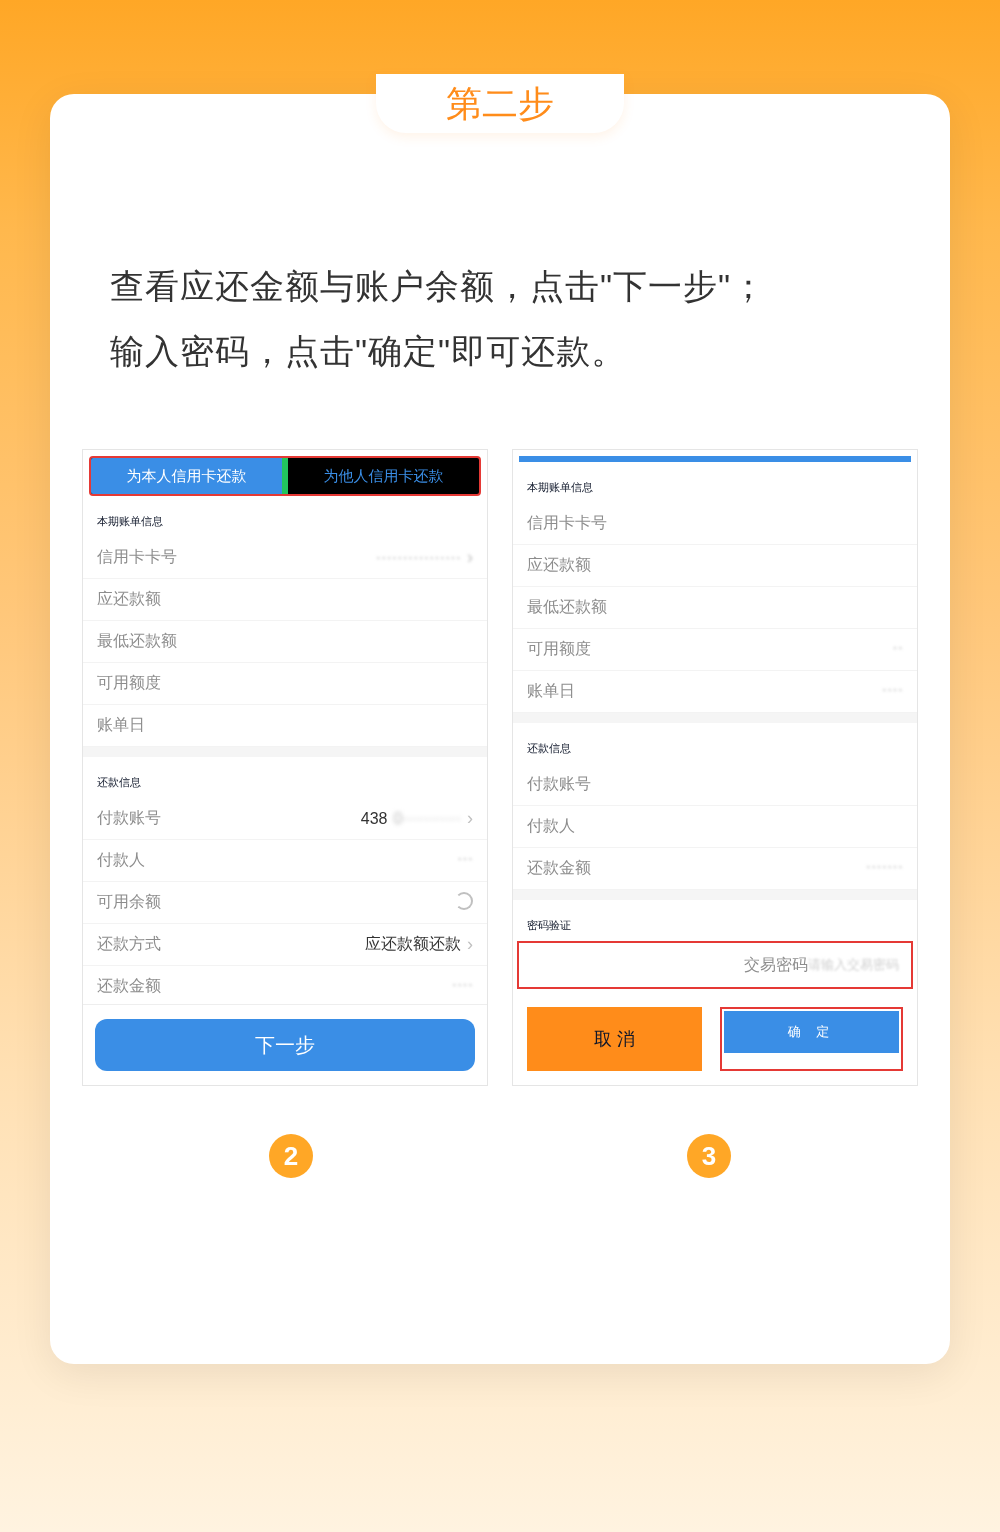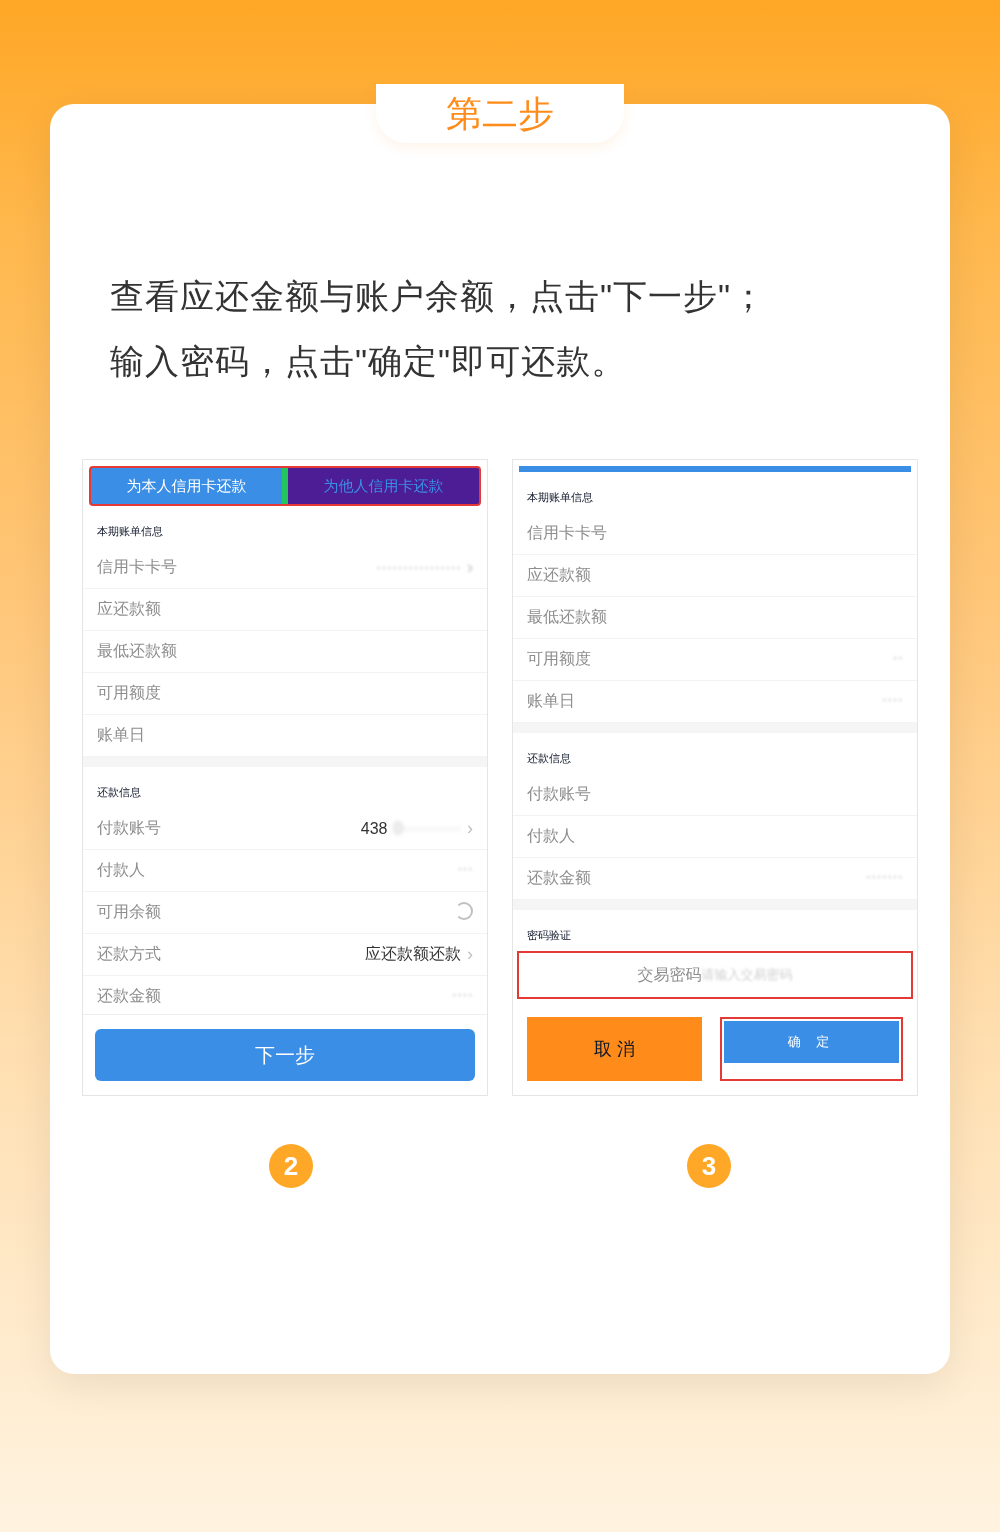--- a/index.html
+++ b/index.html
@@ -6,21 +6,21 @@
   body {
     width: 1000px;
     height: 1532px;
     background: linear-gradient(180deg, #ffa726 0%, #ffb84d 15%, #ffc77a 40%, #ffe0b3 70%, #fff3e0 100%);
     font-family: "PingFang SC", "Microsoft YaHei", sans-serif;
     position: relative;
     overflow: hidden;
   }
   .card {
     position: absolute;
-    top: 104px;
+    top: 94px;
     left: 50px;
     width: 900px;
     height: 1270px;
     background: #fff;
     border-radius: 24px;
     box-shadow: 0 10px 40px rgba(0,0,0,0.08);
   }
   .step-tag {
     position: absolute;
     top: -20px;
@@ -64,37 +64,37 @@
   }
   .screen2 { filter: blur(0.3px); }
   
   .s2-tabs {
     display: flex;
     height: 40px;
     margin: 6px 6px 0;
     border: 2.5px solid #e53935;
     border-radius: 4px;
     overflow: hidden;
-    background: #4c1d95;
+    background: #000000;
   }
   .s2-tab { flex:1; display:flex; align-items:center; justify-content:center; font-size:15px; }
   .s2-tab-active { background:#3a8ee6; color:#fff; }
   .s2-tab-inactive { color:#3a8ee6; border-left:6px solid #22c55e; }
   .section-title { color:#0f172a; font-size:11px; font-weight:500; padding:18px 14px 8px; }
   .row { display:flex; align-items:flex-start; justify-content:space-between; padding:10px 14px; min-height:42px; border-bottom:1px solid #f3f3f3; }
   .row .label { color:#8d8d8d; }
   .row .val { color:#b0b0b0; display:flex; align-items:center; gap:6px; filter: blur(1.5px); }
   .row .val.clear { filter:none; color:#333; }
   .chev { color:#c0c0c0; font-size:18px; filter:none; }
   .divider { height:10px; background:#f5f5f5; }
   .s2-footer { position:absolute; bottom:0; left:0; right:0; padding:14px 12px; border-top:1px solid #eee; background:#fff; }
-  .btn-next { width:100%; height:52px; background:#3a8ee6; color:#fff; border:none; border-radius:6px; font-size:20px; }
+  .btn-next { width:100%; height:52px; background:#3a8ee6; color:#fff; border:none; border-radius:12px; font-size:20px; }
   
   .s3-top-bar { height:6px; background:#3a8ee6; margin:6px 6px 0; }
-  .s3-pw-box { border:2.5px solid #e53935; margin:0 4px; padding:10px 12px; display:flex; justify-content:center; align-items:center; height:48px; }
+  .s3-pw-box { border:2.5px solid #e53935; margin:0 4px; padding:10px 12px; display:flex; justify-content:flex-end; align-items:center; height:48px; }
   .s3-pw-box .ph { color:#d0d0d0; font-size:13px; filter:blur(1px);}
   .s3-footer { position:absolute; bottom:0; left:0; right:0; display:flex; gap:18px; padding:14px 14px; background:#fff; }
   .btn-cancel { flex:1; height:64px; background:#ff8c1a; color:#0f172a; border:none; font-size:18px; }
   .btn-ok-wrap { flex:1; border:2.5px solid #e53935; padding:2px; }
   .btn-ok { width:100%; height:42px; background:#3a8ee6; color:#fff; border:none; font-size:13px; letter-spacing:6px; }
   .refresh-icon { display:inline-block; width:18px; height:18px; border:2px solid #c0c0c0; border-left-color:transparent; border-radius:50%; position:relative; filter:none; }
   .badges { position:absolute; top:1040px; left:32px; right:32px; display:flex; }
   .badge-col { flex:1; display:flex; justify-content:center; }
   .badge { width:44px; height:44px; border-radius:50%; background:#ffa726; color:#fff; font-size:26px; font-weight:700; display:flex; align-items:center; justify-content:center; }
 </style>

